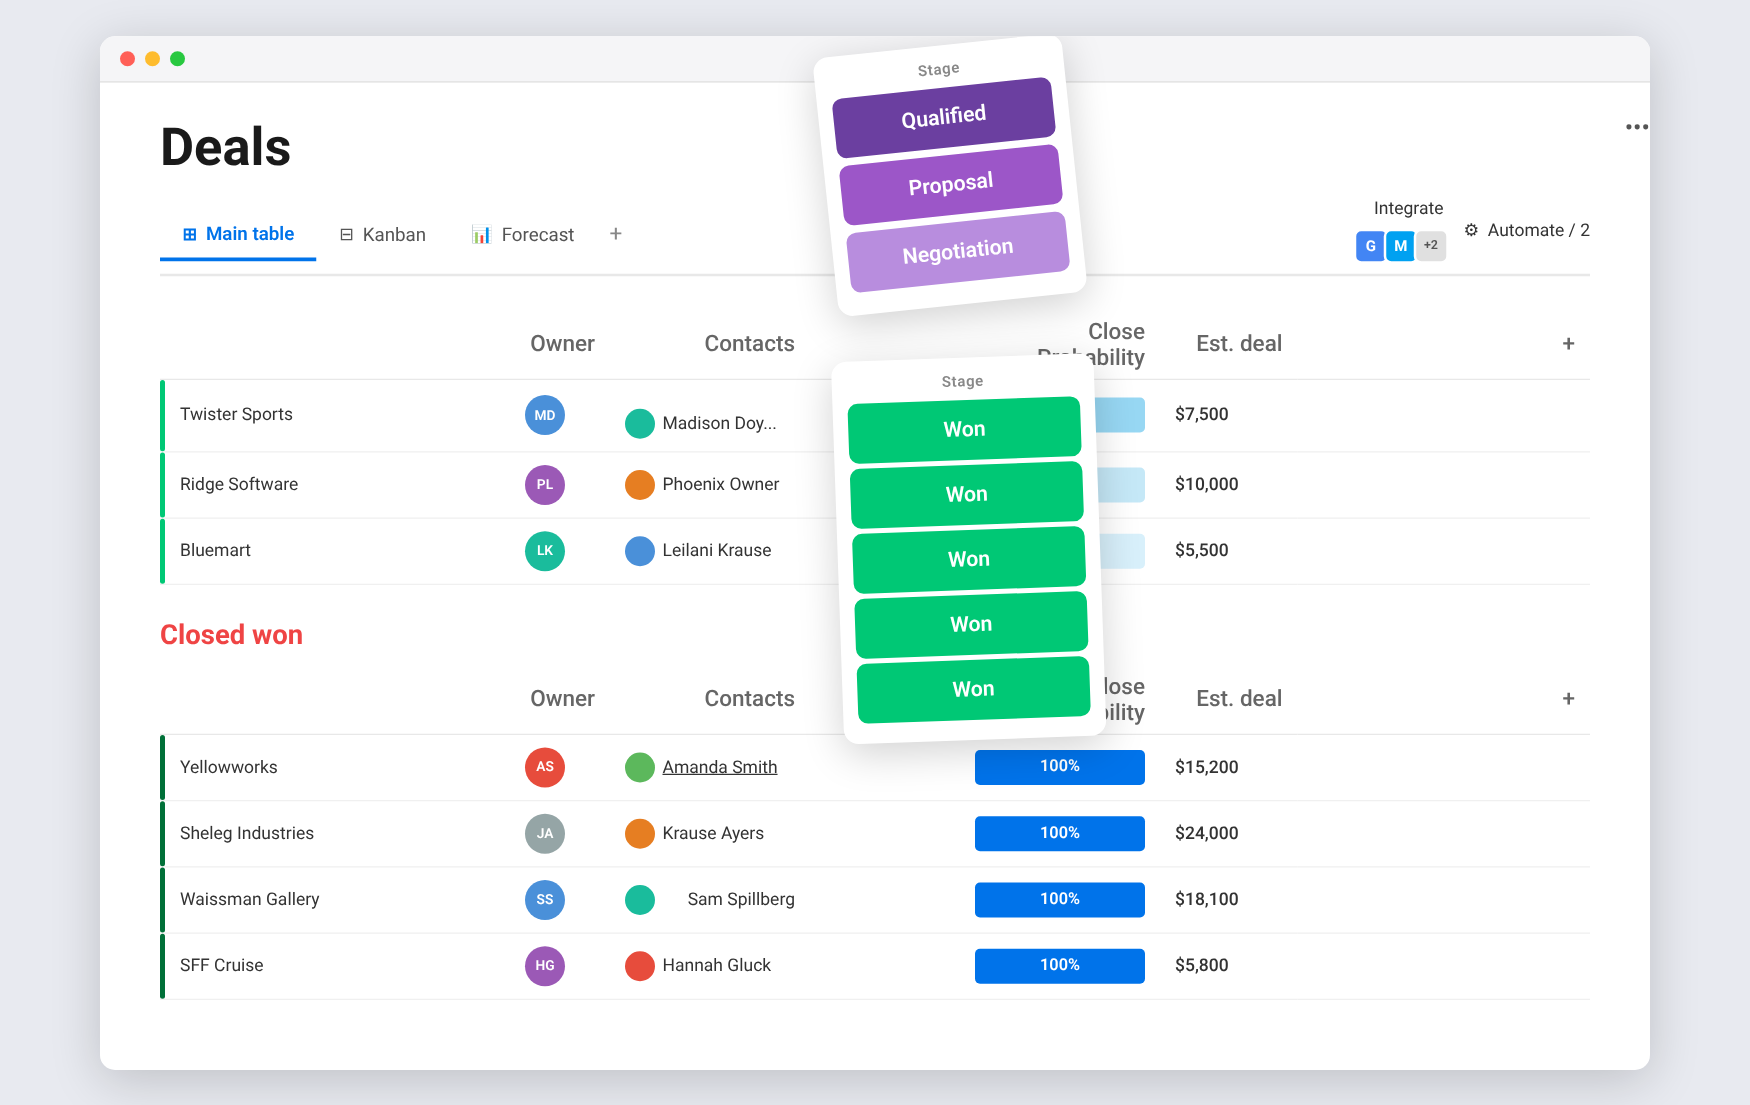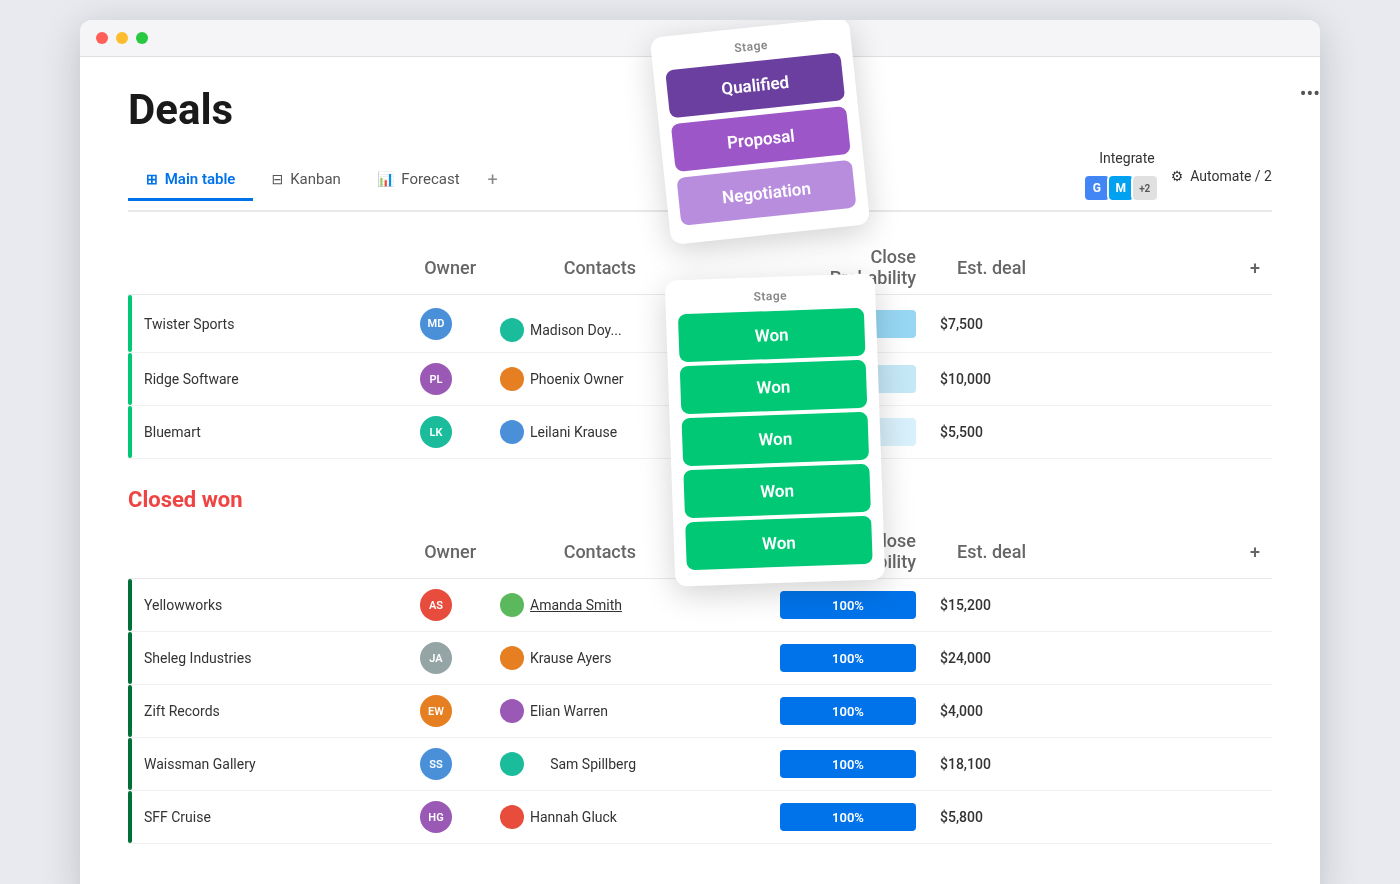--- a/index.html
+++ b/index.html
@@ -465,38 +465,20 @@
         </span>
       </td>
       <td></td>
       <td class="prob-bar-cell">
         <div class="prob-bar prob-100">100%</div>
       </td>
       <td class="est-deal">$24,000</td>
       <td></td>
     </tr>
             <tr>
-      <td class="deal-name-cell closed-bar">Zift Records</td>
-      <td>
-        <div class="avatar" style="background:#e67e22">EW</div>
-      </td>
-      <td>
-        <span style="display:flex;align-items:center;gap:6px;">
-          <div class="avatar" style="background:#9b59b6;width:24px;height:24px;font-size:9px;"></div>
-          <span>Elian Warren</span>
-        </span>
-      </td>
-      <td></td>
-      <td class="prob-bar-cell">
-        <div class="prob-bar prob-100">100%</div>
-      </td>
-      <td class="est-deal">$4,000</td>
-      <td></td>
-    </tr>
-            <tr>
       <td class="deal-name-cell closed-bar">Waissman Gallery</td>
       <td>
         <div class="avatar" style="background:#4a90d9">SS</div>
       </td>
       <td>
         <span style="display:flex;align-items:center;gap:6px;justify-content:space-between;">
           <div class="avatar" style="background:#1abc9c;width:24px;height:24px;font-size:9px;"></div>
           <span>Sam Spillberg</span>
         </span>
       </td>

